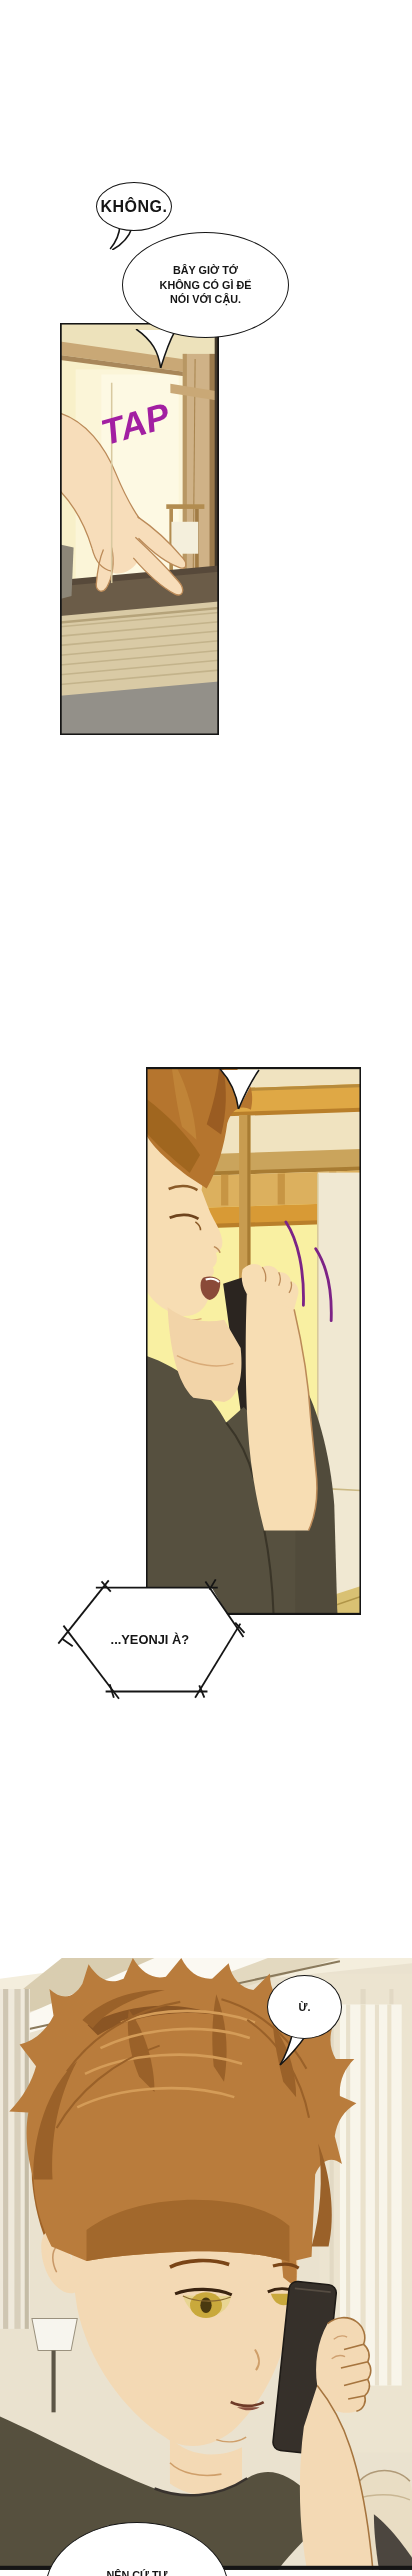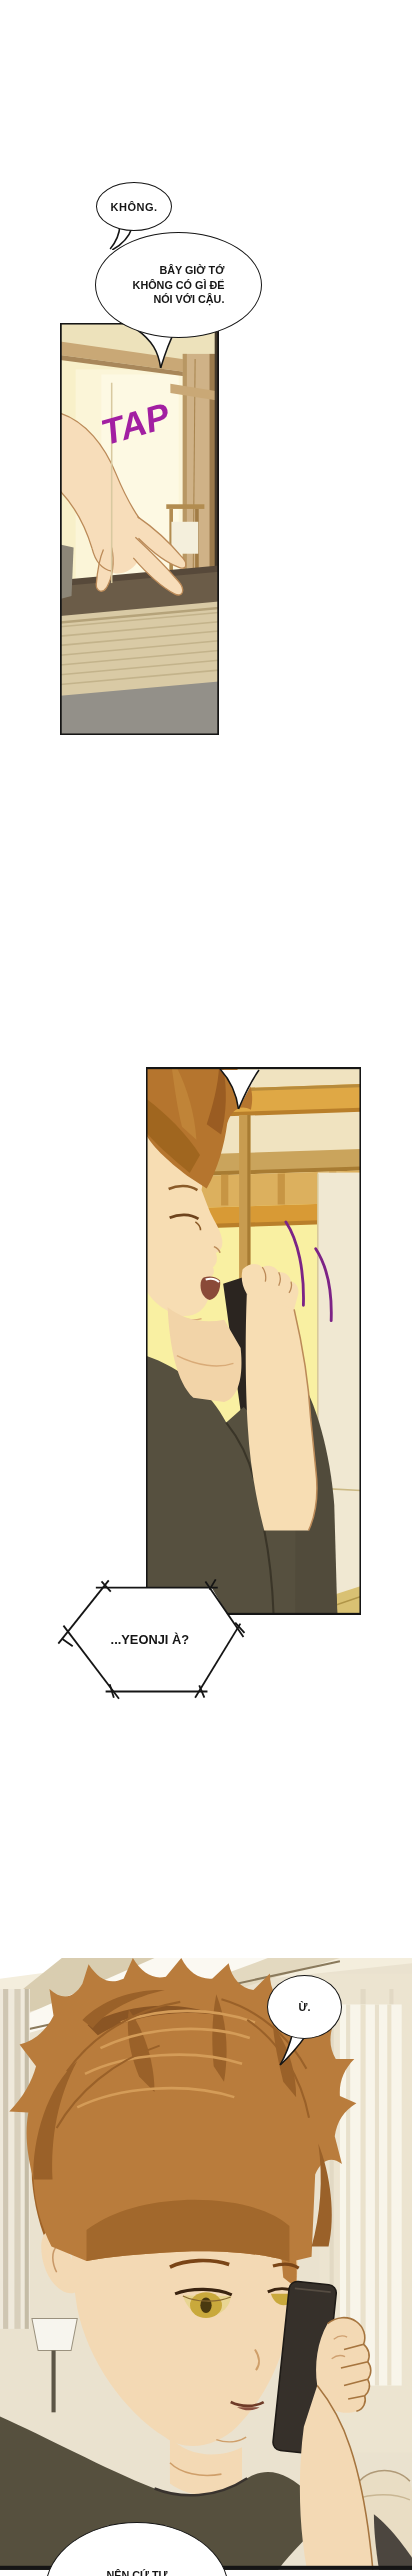--- a/index.html
+++ b/index.html
@@ -2,29 +2,29 @@
 <html style="font-size:8.2px"><head><meta charset="utf-8">
 <style>
 html,body{margin:0;padding:0;background:#fff;}
 #page{position:relative;width:412px;height:3682px;background:#ffffff;overflow:hidden;font-family:"Liberation Sans",sans-serif;}
 .bub{position:absolute;background:#fff;border:1.5px solid #151515;border-radius:50%;display:flex;align-items:center;justify-content:center;text-align:center;font-weight:bold;color:#151515;z-index:5;}
 .pnl{position:absolute;z-index:1;}
 svg{display:block;}
 </style></head><body>
 <div id="page">
 
-<div class="bub" style="left:96px;top:182px;width:74px;height:47px;font-size:11px;letter-spacing:0.5px;">KHÔNG.</div>
+<div class="bub" style="left:96px;top:182px;width:74px;height:47px;font-size:16px;letter-spacing:0.5px;">KHÔNG.</div>
 
 <svg style="position:absolute;left:106px;top:224px;z-index:4;" width="31" height="26" viewBox="0 0 60 50">
       <path d="M8,48 C20,34 26,22 27,2 L50,8 C44,26 30,40 12,50 Z" fill="#ffffff"></path>
       <path d="M8,48 C20,34 26,22 27,2" stroke="#151515" stroke-width="3" fill="none"></path>
       <path d="M12,50 C30,40 44,26 50,8" stroke="#151515" stroke-width="3" fill="none"></path>
     </svg>
 
-<div class="bub" style="left:95px;top:232px;width:165px;height:104px;font-size:10.8px;line-height:14.4px;text-align:right;">BÂY GIỜ TỚ<br>KHÔNG CÓ GÌ ĐỂ<br>NÓI VỚI CẬU.</div>
+<div class="bub" style="left:122px;top:232px;width:165px;height:104px;font-size:10.8px;line-height:14.4px;">BÂY GIỜ TỚ<br>KHÔNG CÓ GÌ ĐỂ<br>NÓI VỚI CẬU.</div>
 
 <svg style="position:absolute;left:135px;top:329px;z-index:4;" width="41" height="40" viewBox="0 0 80 78">
       <path d="M2,2 C34,22 46,46 50,76 L78,2 Z" fill="#ffffff"></path>
       <path d="M2,0 C34,22 46,46 50,76" stroke="#151515" stroke-width="3" fill="none"></path>
       <path d="M50,76 C58,50 68,22 78,4" stroke="#151515" stroke-width="3" fill="none"></path>
     </svg>
 
 <svg class="pnl" style="left:60px;top:323px;" width="159" height="412" viewBox="0 0 308 800">
 <rect x="0" y="0" width="308" height="800" fill="#f8f0c9"></rect>
 

